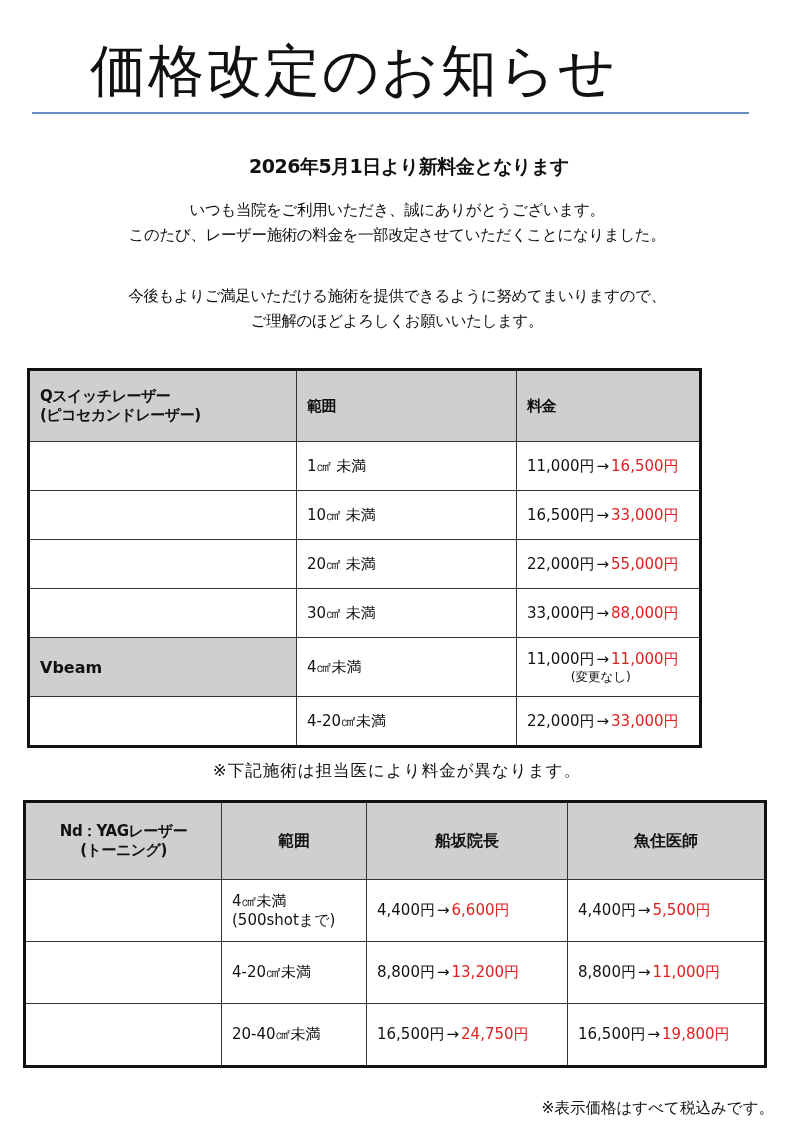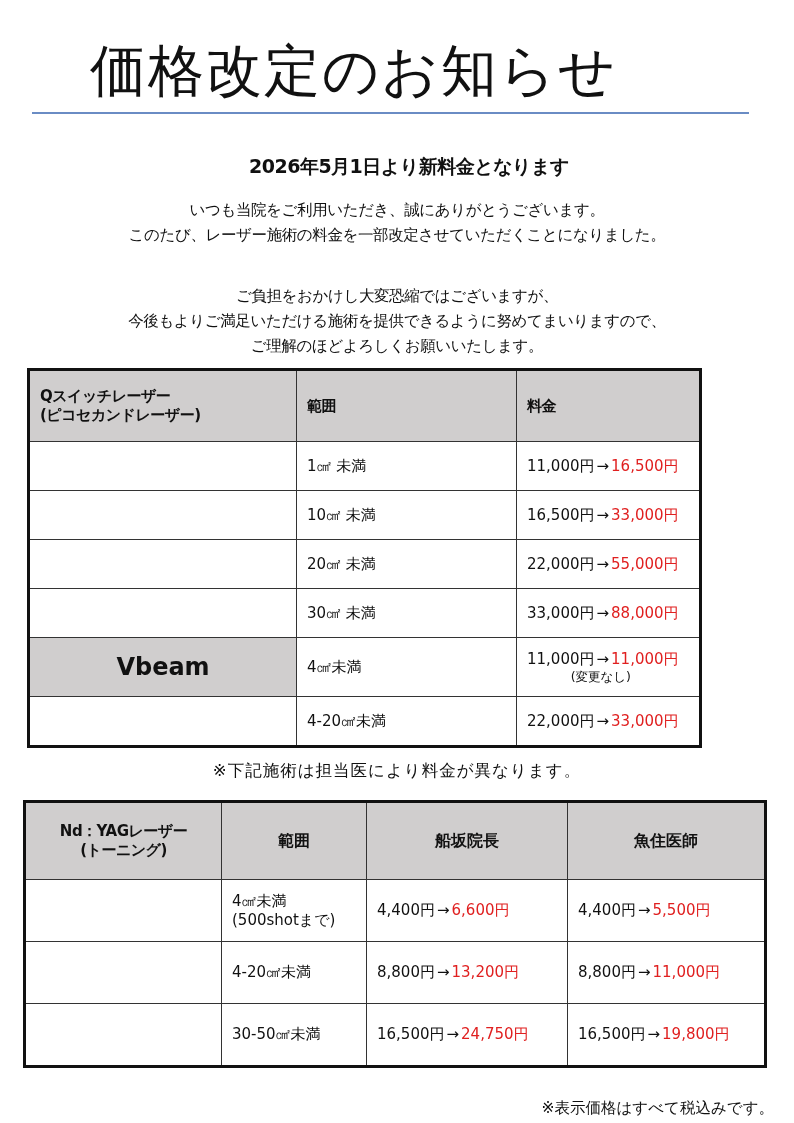--- a/index.html
+++ b/index.html
@@ -12,21 +12,21 @@
               font-size:19px; font-weight:bold; line-height:28px; margin:12px; letter-spacing:-0.5px; }
   .para { position:absolute; left:0; width:794px; text-align:center; font-size:15.5px; line-height:25px; margin:0; letter-spacing:-0.4px; }
   .p1 { top:198px; }
   .p2 { top:284px; }
   table { position:absolute; border-collapse:collapse; table-layout:fixed; }
   td, th { border:1px solid #333; font-size:15px; padding:0 10px; vertical-align:middle; text-align:left; font-weight:normal; }
   th { background:#d0cece; font-weight:bold; }
   .t1 { left:27px; top:368px; width:675px; border:3px solid #111; }
   .t1 th { height:70px; font-size:15px; letter-spacing:-0.5px; }
   .t1 td { height:48px; }
-  .t1 .vb { background:#d0cece; text-align:center; font-weight:bold; font-size:24px; }
+  .t1 .vb { background:#d0cece; font-weight:bold; font-size:16px; }
   .t1 .vbrow td { height:58px; }
   .t2 { left:23px; top:800px; width:744px; border:3px solid #111;padding-left:20px; }
   .t2 th { height:76px; text-align:center; font-size:16px; }
   .t2 th.first { font-size:15px; letter-spacing:-0.5px; }
   .t2 td { height:61px; }
   .red { color:#e02020; }
   .arrow { margin:0 2px; }
   .note { display:block; text-align:right; padding-right:58px; font-size:12.5px; line-height:16px; }
   .caution { position:absolute; left:0; width:794px; top:760px; text-align:center; font-size:16.5px; letter-spacing:1px; margin:0; }
   .footnote { position:absolute; right:12px; top:1090px; font-size:15.5px; margin:8px; }
@@ -36,21 +36,20 @@
 
 <h1 class="title">価格改定のお知らせ</h1>
 <div class="rule"></div>
 <h2 class="subtitle">2026年5月1日より新料金となります</h2>
 
 <div class="para p1">
   <div>いつも当院をご利用いただき、誠にありがとうございます。</div>
   <div>このたび、レーザー施術の料金を一部改定させていただくことになりました。</div>
 </div>
 <div class="para p2">
-  <div>ご負担をおかけし大変恐縮ではございますが、</div>
   <div>今後もよりご満足いただける施術を提供できるように努めてまいりますので、</div>
   <div>ご理解のほどよろしくお願いいたします。</div>
 </div>
 
 <table class="t1">
   <colgroup>
       <col style="width:268px">
       <col style="width:220px">
       <col>
     </colgroup>
@@ -128,21 +127,21 @@
     <td></td>
     <td>
           <div>4-20㎠未満</div>
         </td>
     <td><span>8,800円</span><span class="arrow">→</span><span class="red">13,200円</span></td>
     <td><span>8,800円</span><span class="arrow">→</span><span class="red">11,000円</span></td>
   </tr>
   <tr>
     <td></td>
     <td>
-          <div>30-50㎠未満</div>
+          <div>20-40㎠未満</div>
         </td>
     <td><span>16,500円</span><span class="arrow">→</span><span class="red">24,750円</span></td>
     <td><span>16,500円</span><span class="arrow">→</span><span class="red">19,800円</span></td>
   </tr>
 </tbody>
   </table>
 
 <p class="footnote">※表示価格はすべて税込みです。</p>
 
 </body></html>

